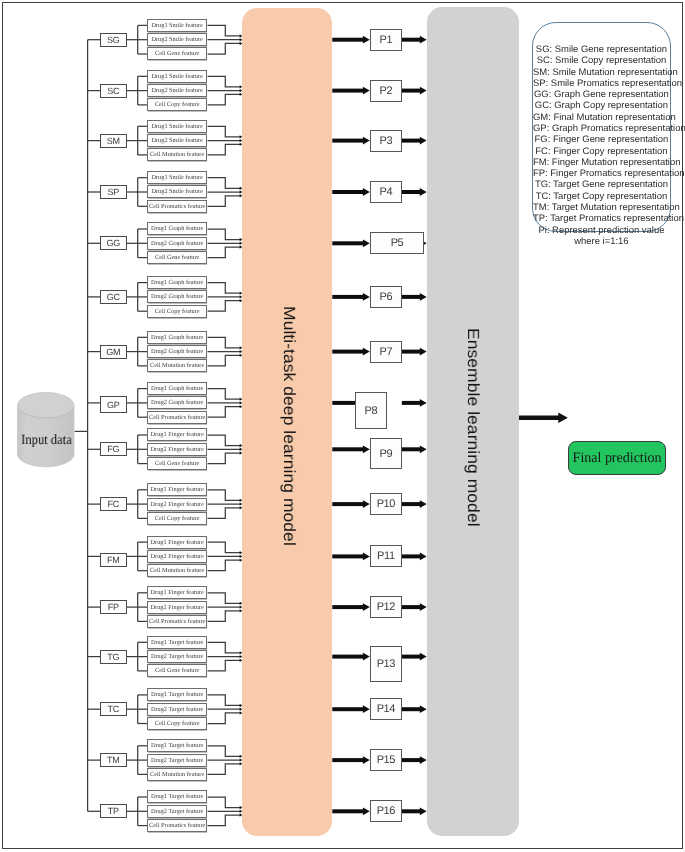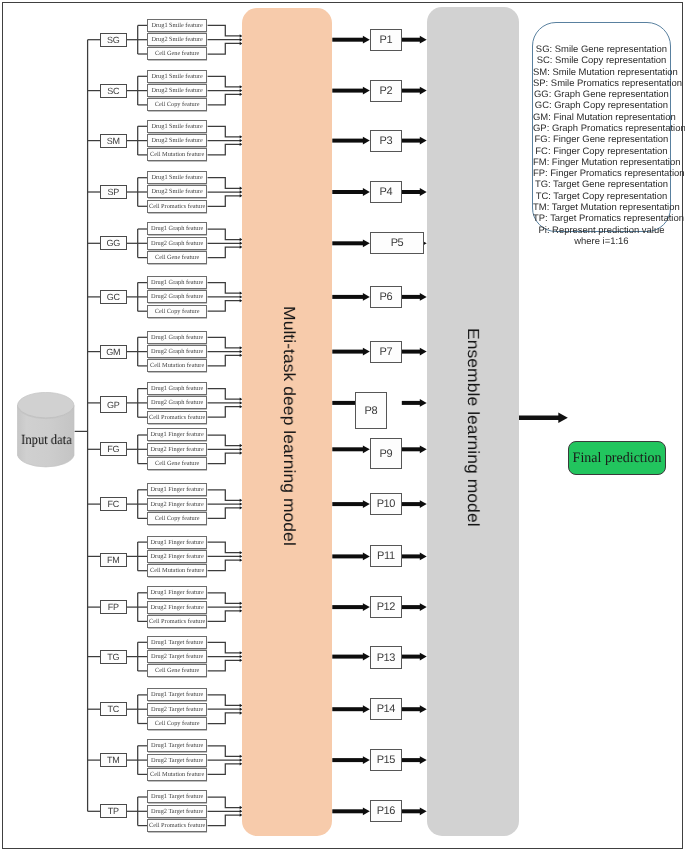--- a/index.html
+++ b/index.html
@@ -554,21 +554,21 @@
     </div>
 <div class="featbox" style="left:147.3px;top:635.7500000000001px;width:60.3px;height:13.1px">
       <span>Drug1 Target feature</span>
     </div>
 <div class="featbox" style="left:147.3px;top:650.0500000000001px;width:60.3px;height:13.1px">
       <span>Drug2 Target feature</span>
     </div>
 <div class="featbox" style="left:147.3px;top:664.35px;width:60.3px;height:13.1px">
       <span>Cell Gene feature</span>
     </div>
-<div class="pbox" style="left:370.1px;top:645.65px;width:31.7px;height:23px">
+<div class="pbox" style="left:370.1px;top:645.65px;width:31.7px;height:36px">
       <span>P13</span>
     </div>
 <div class="codebox" style="left:100.2px;top:702.35px;width:26.6px;height:13.7px">
       <span>TC</span>
     </div>
 <div class="featbox" style="left:147.3px;top:688.3500000000001px;width:60.3px;height:13.1px">
       <span>Drug1 Target feature</span>
     </div>
 <div class="featbox" style="left:147.3px;top:702.6500000000001px;width:60.3px;height:13.1px">
       <span>Drug2 Target feature</span>

